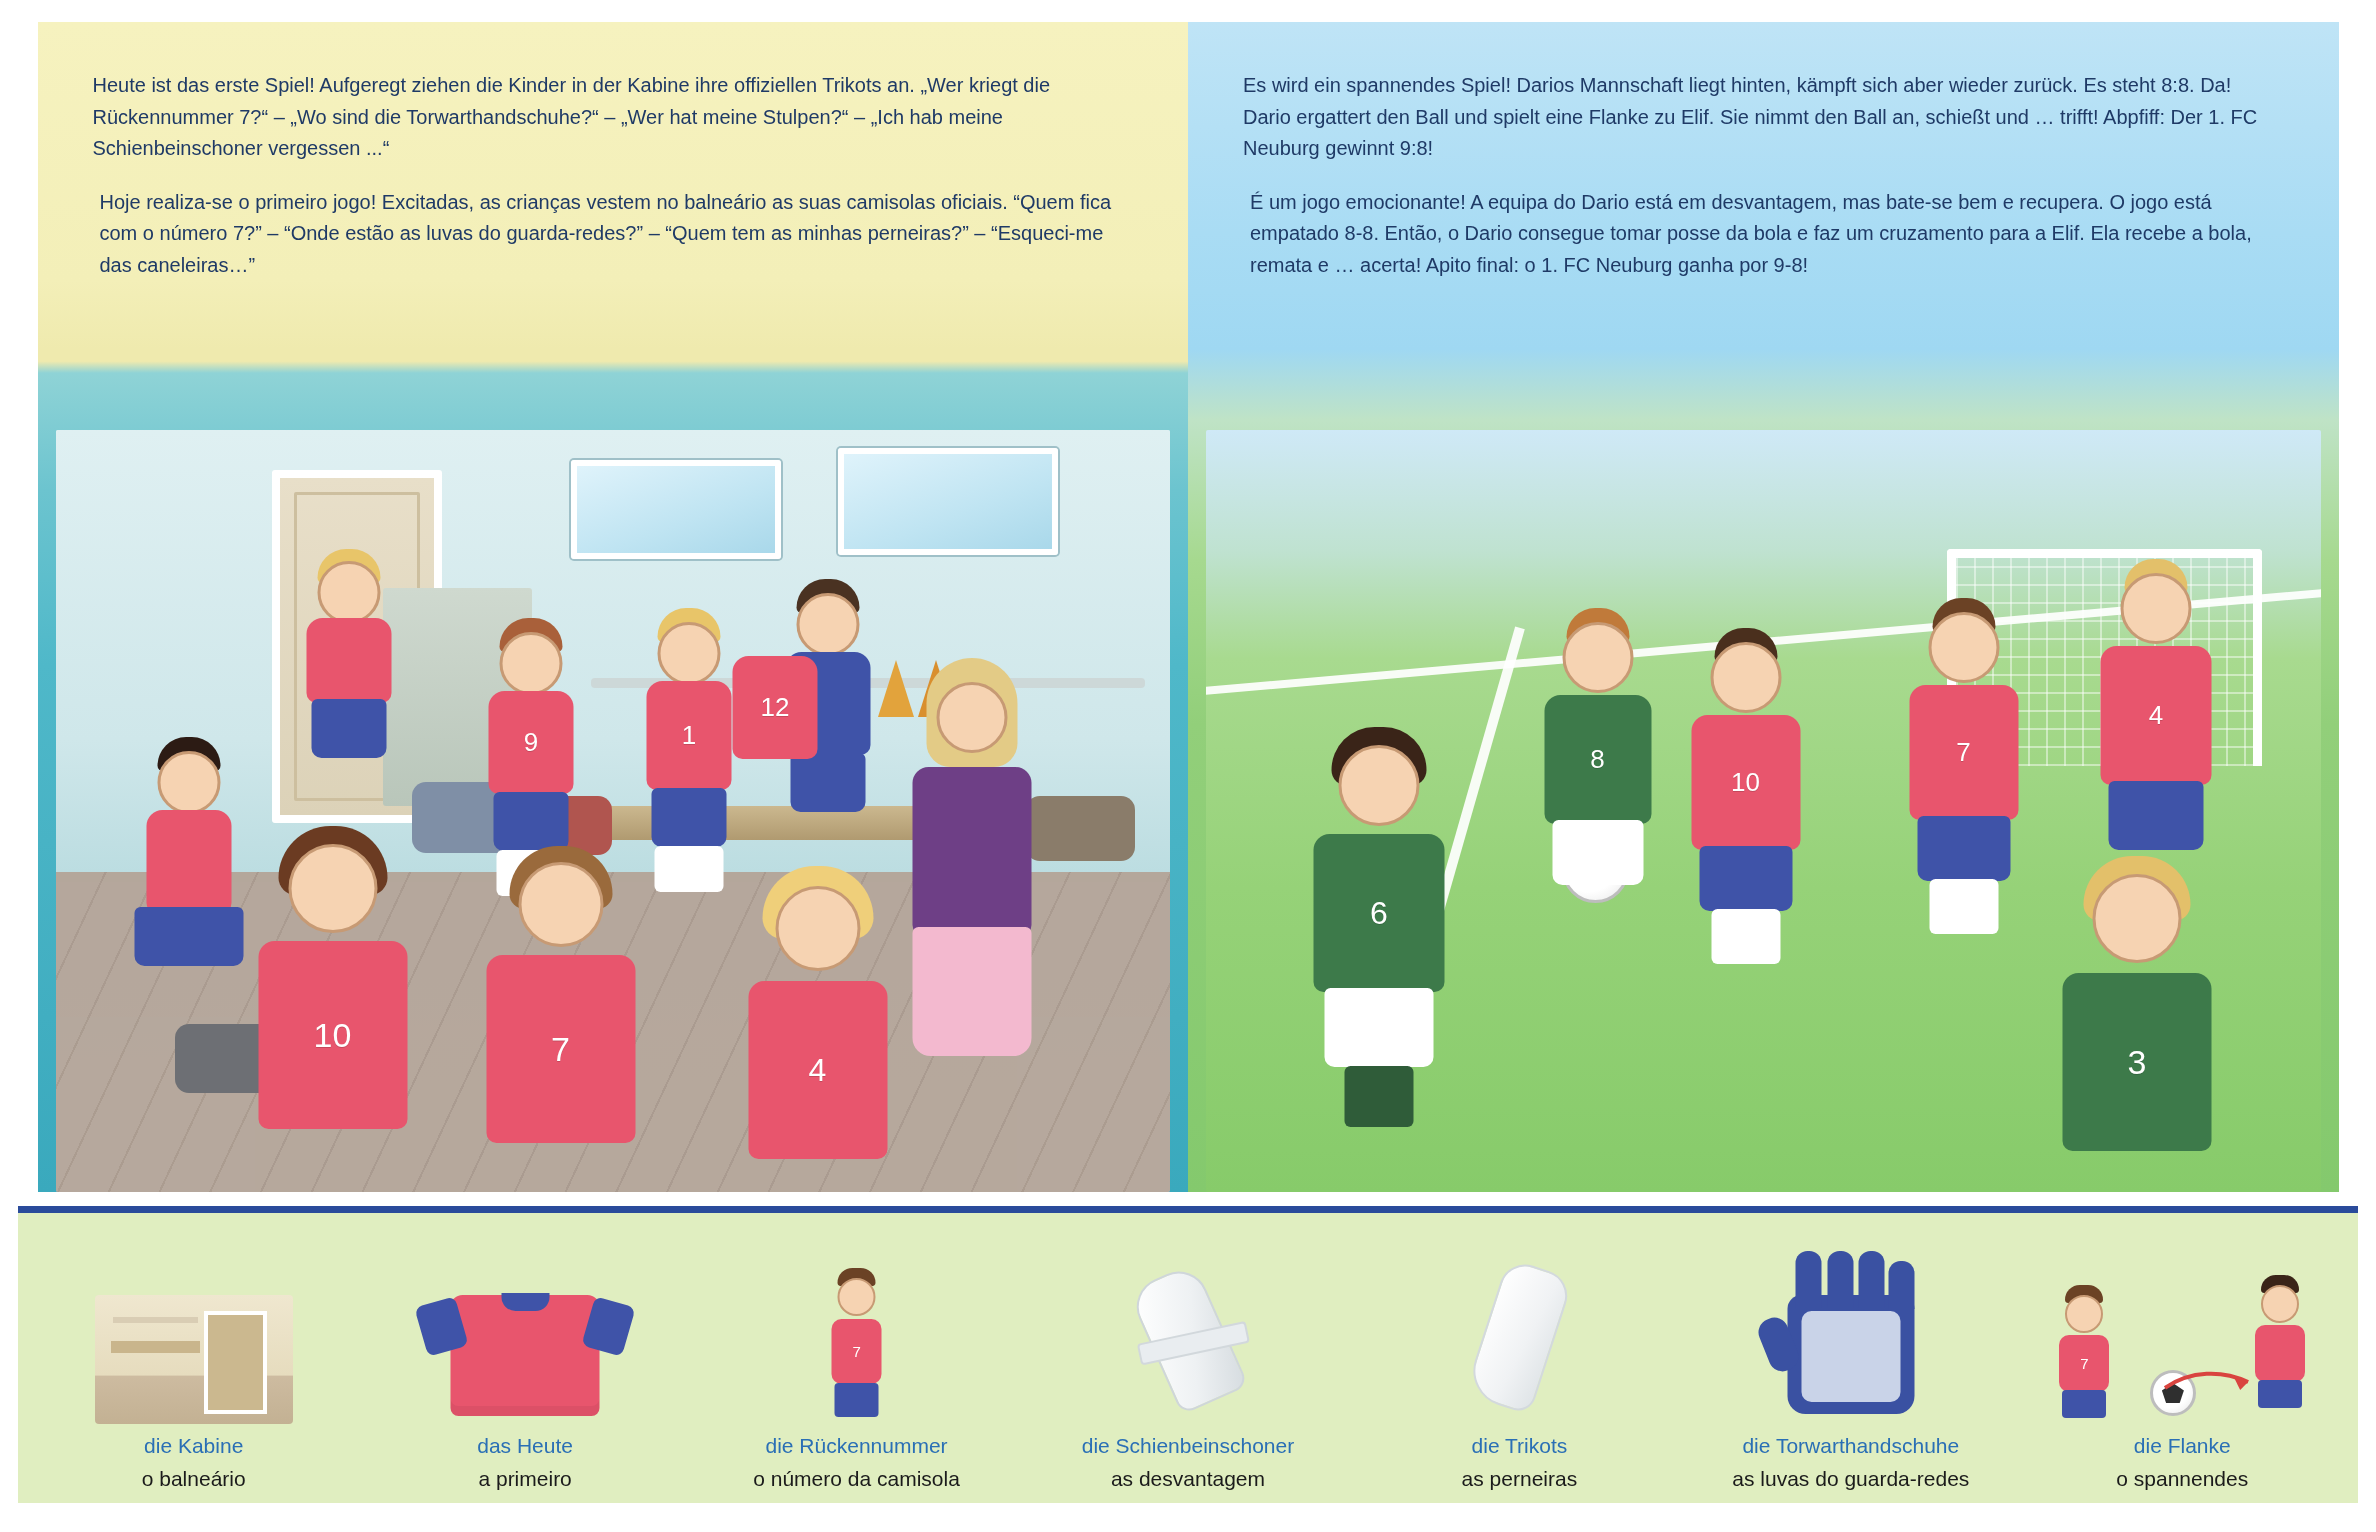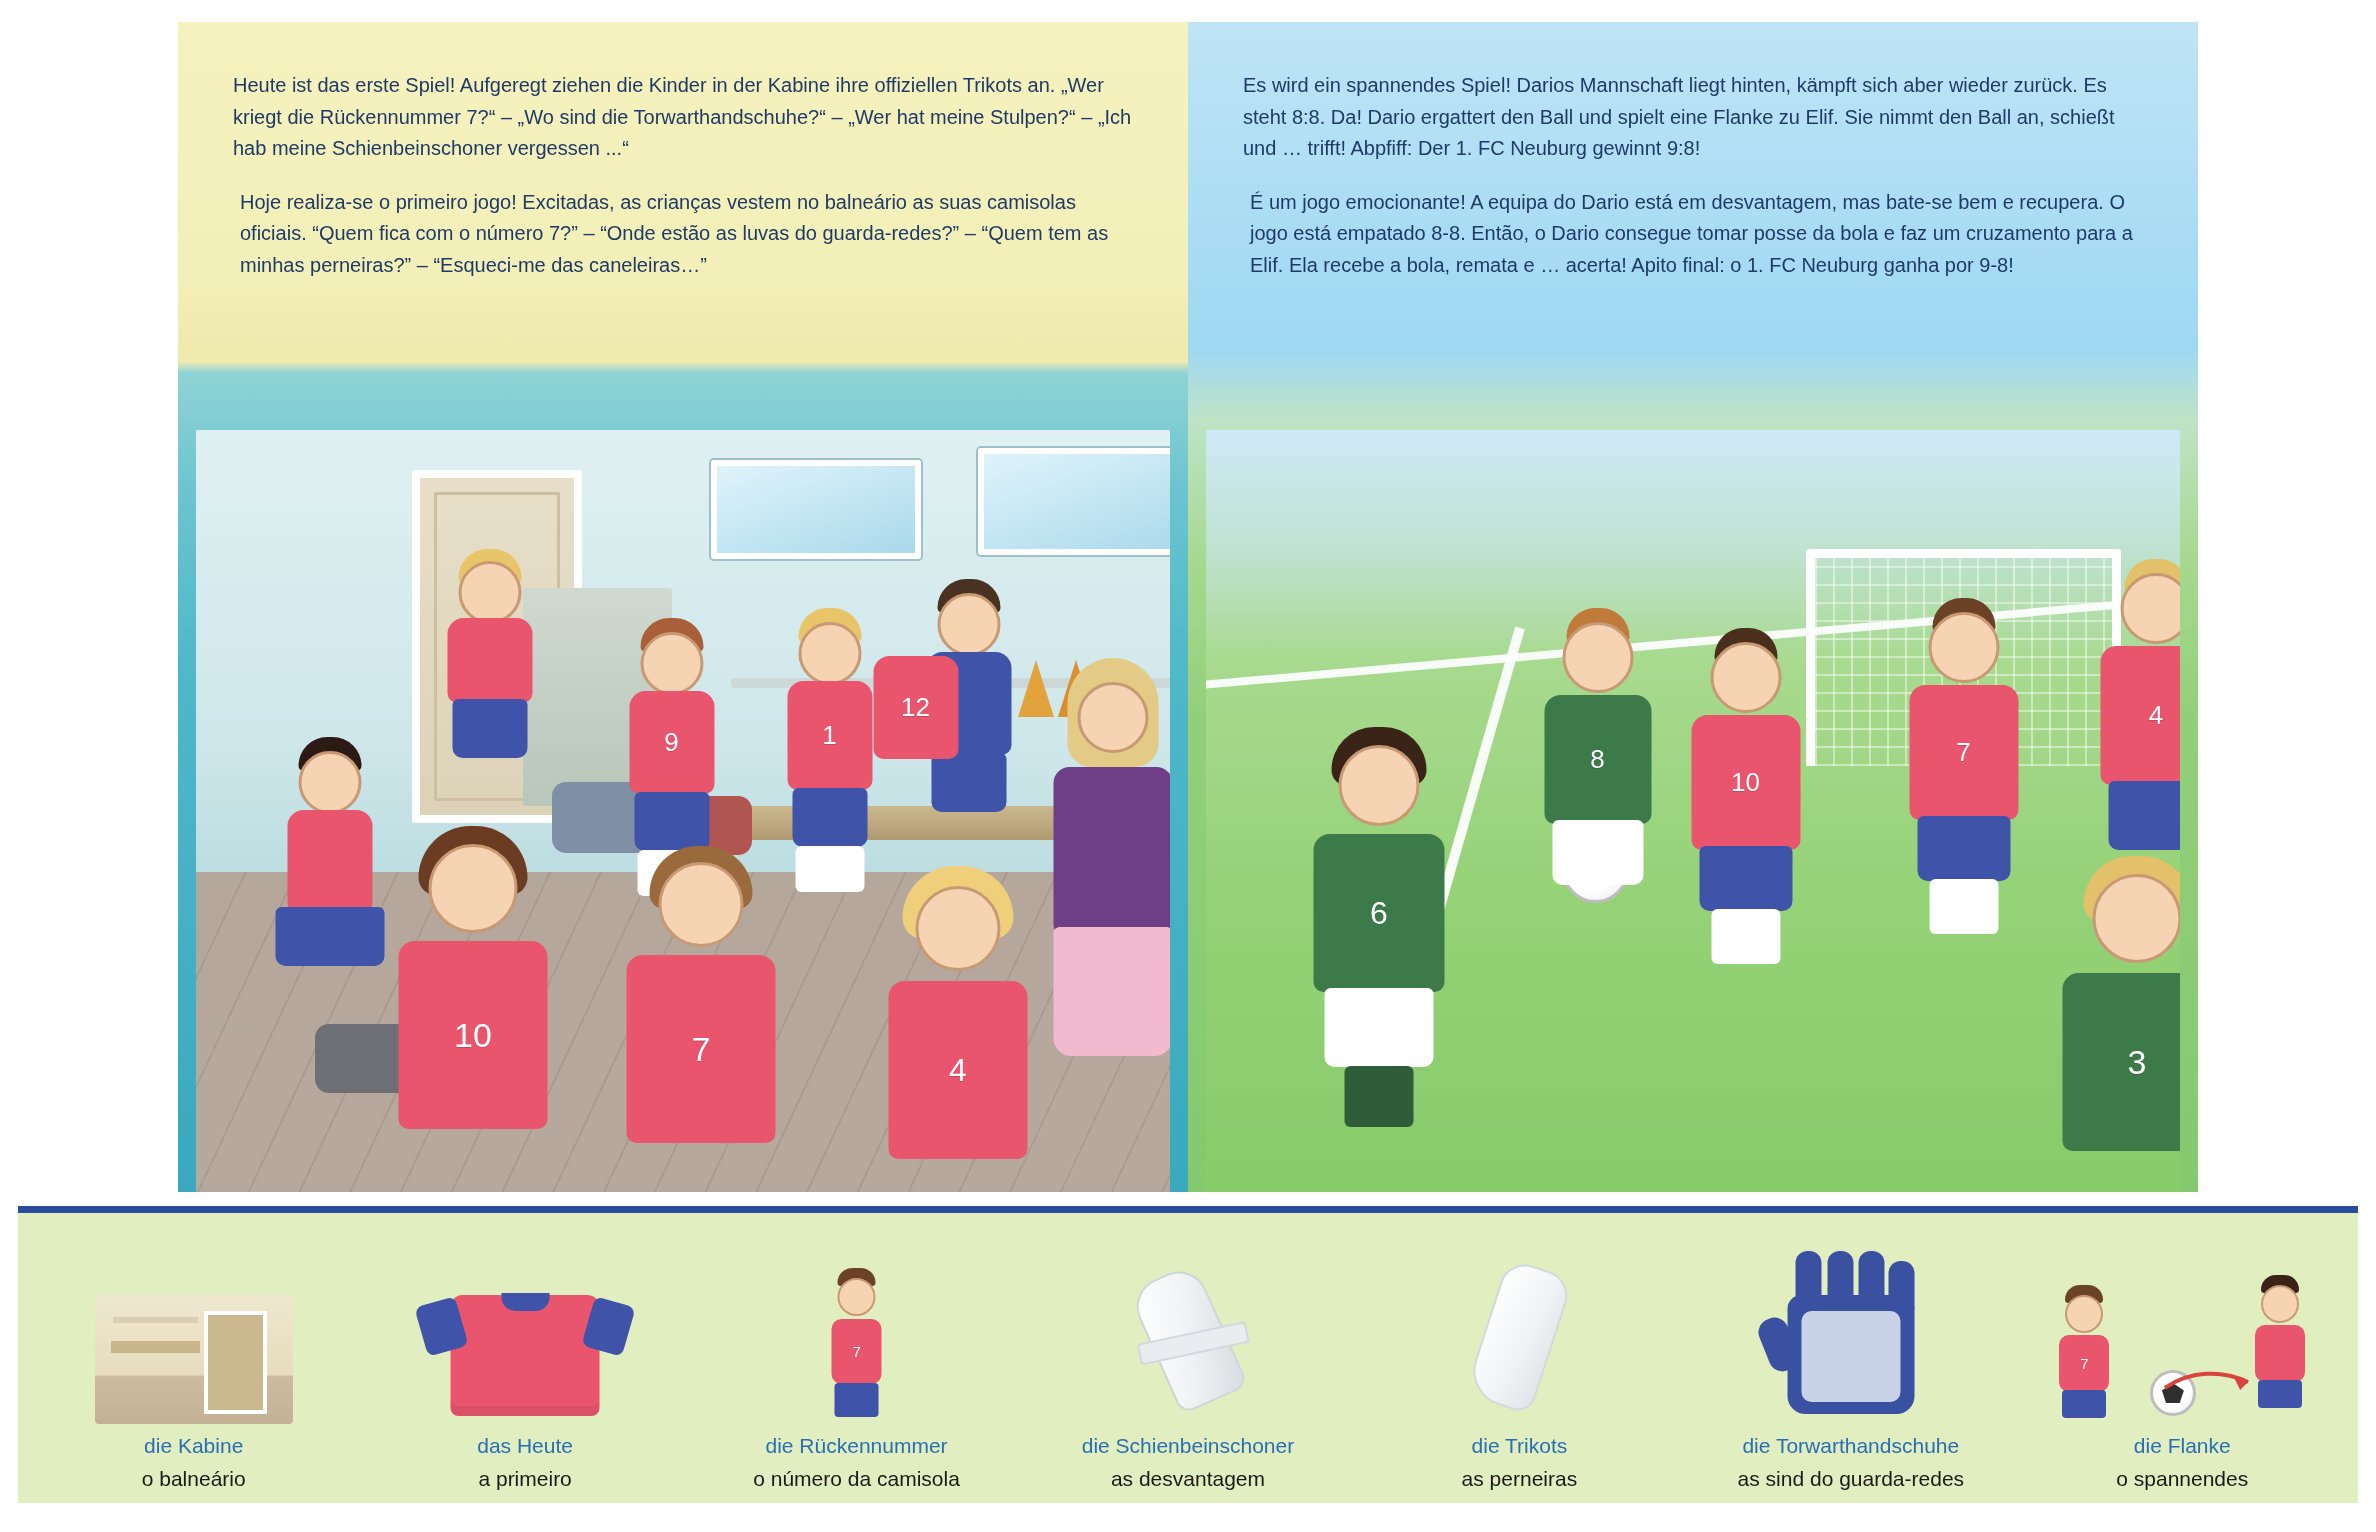--- a/index.html
+++ b/index.html
@@ -18,21 +18,21 @@
     width: 2376px;
     height: 1533px;
     background: #ffffff;
     box-sizing: border-box;
     padding: 22px 18px 18px 18px;
   }
 
   
   .spread {
     position: relative;
-    width: 2020px;
+    width: 2301px;
     height: 1170px;
     margin: 0 auto;
     display: flex;
   }
   .leaf {
     position: relative;
     width: 50%;
     height: 100%;
     overflow: hidden;
   }
@@ -539,21 +539,21 @@
           <div class="va va-glove">
             <div class="finger f1"></div>
             <div class="finger f2"></div>
             <div class="finger f3"></div>
             <div class="finger f4"></div>
             <div class="thumb"></div>
             <div class="palm"></div>
           </div>
         </div>
         <div class="v-de">die Torwarthandschuhe</div>
-        <div class="v-pt">as sind do guarda-redes</div>
+        <div class="v-pt">as luvas do guarda-redes</div>
       </div>
 
       <div class="vocab-item">
         <div class="vocab-art">
           <div class="va va-cross">
             <div class="mini-kid" style="left:6%; bottom:4px; width:89px; height:139px;">
               <div class="mhair" style="top:0; background:#6b4225;"></div>
               <div class="mh" style="top:10px;"></div>
               <div class="mb" style="top:50px; height:57px; background:#e8556d;">7</div>
               <div class="ml" style="top:105px; height:28px;"></div>

